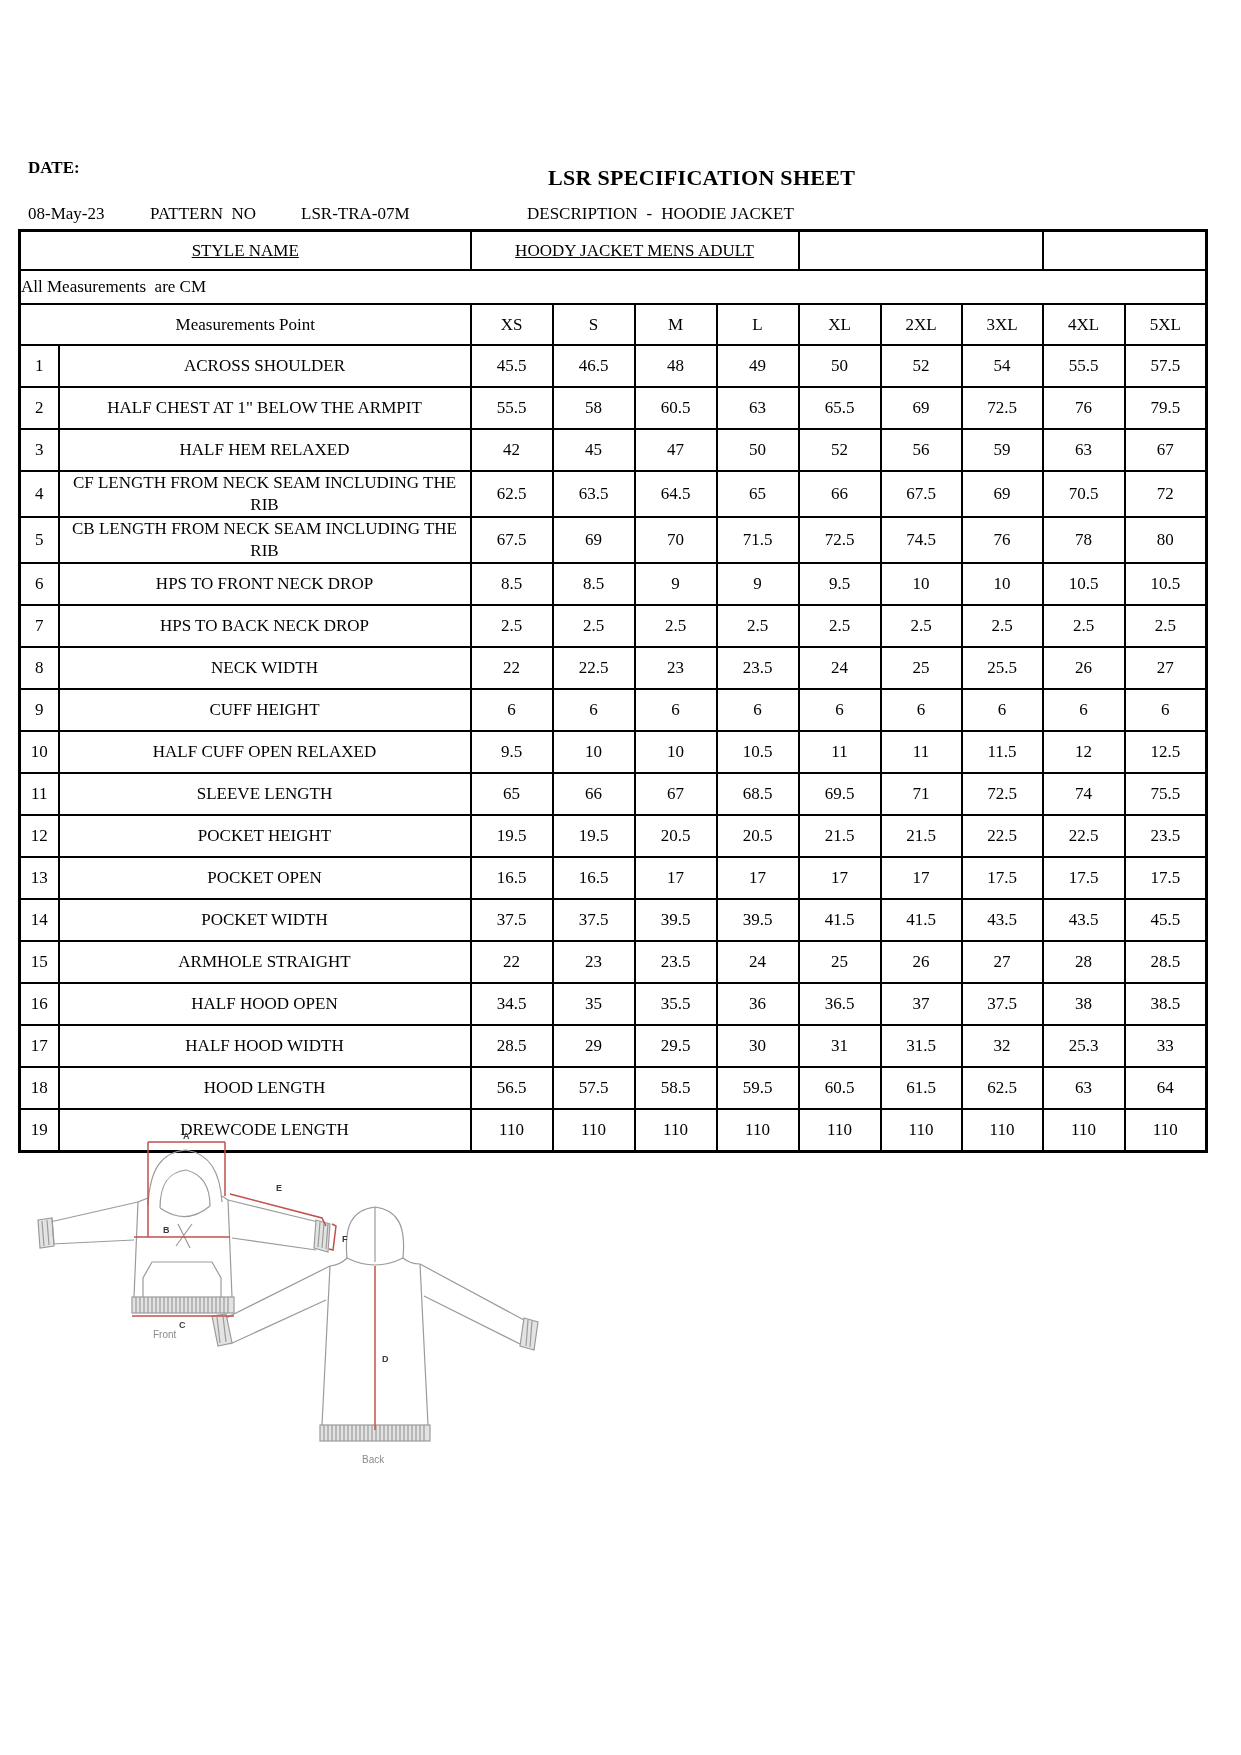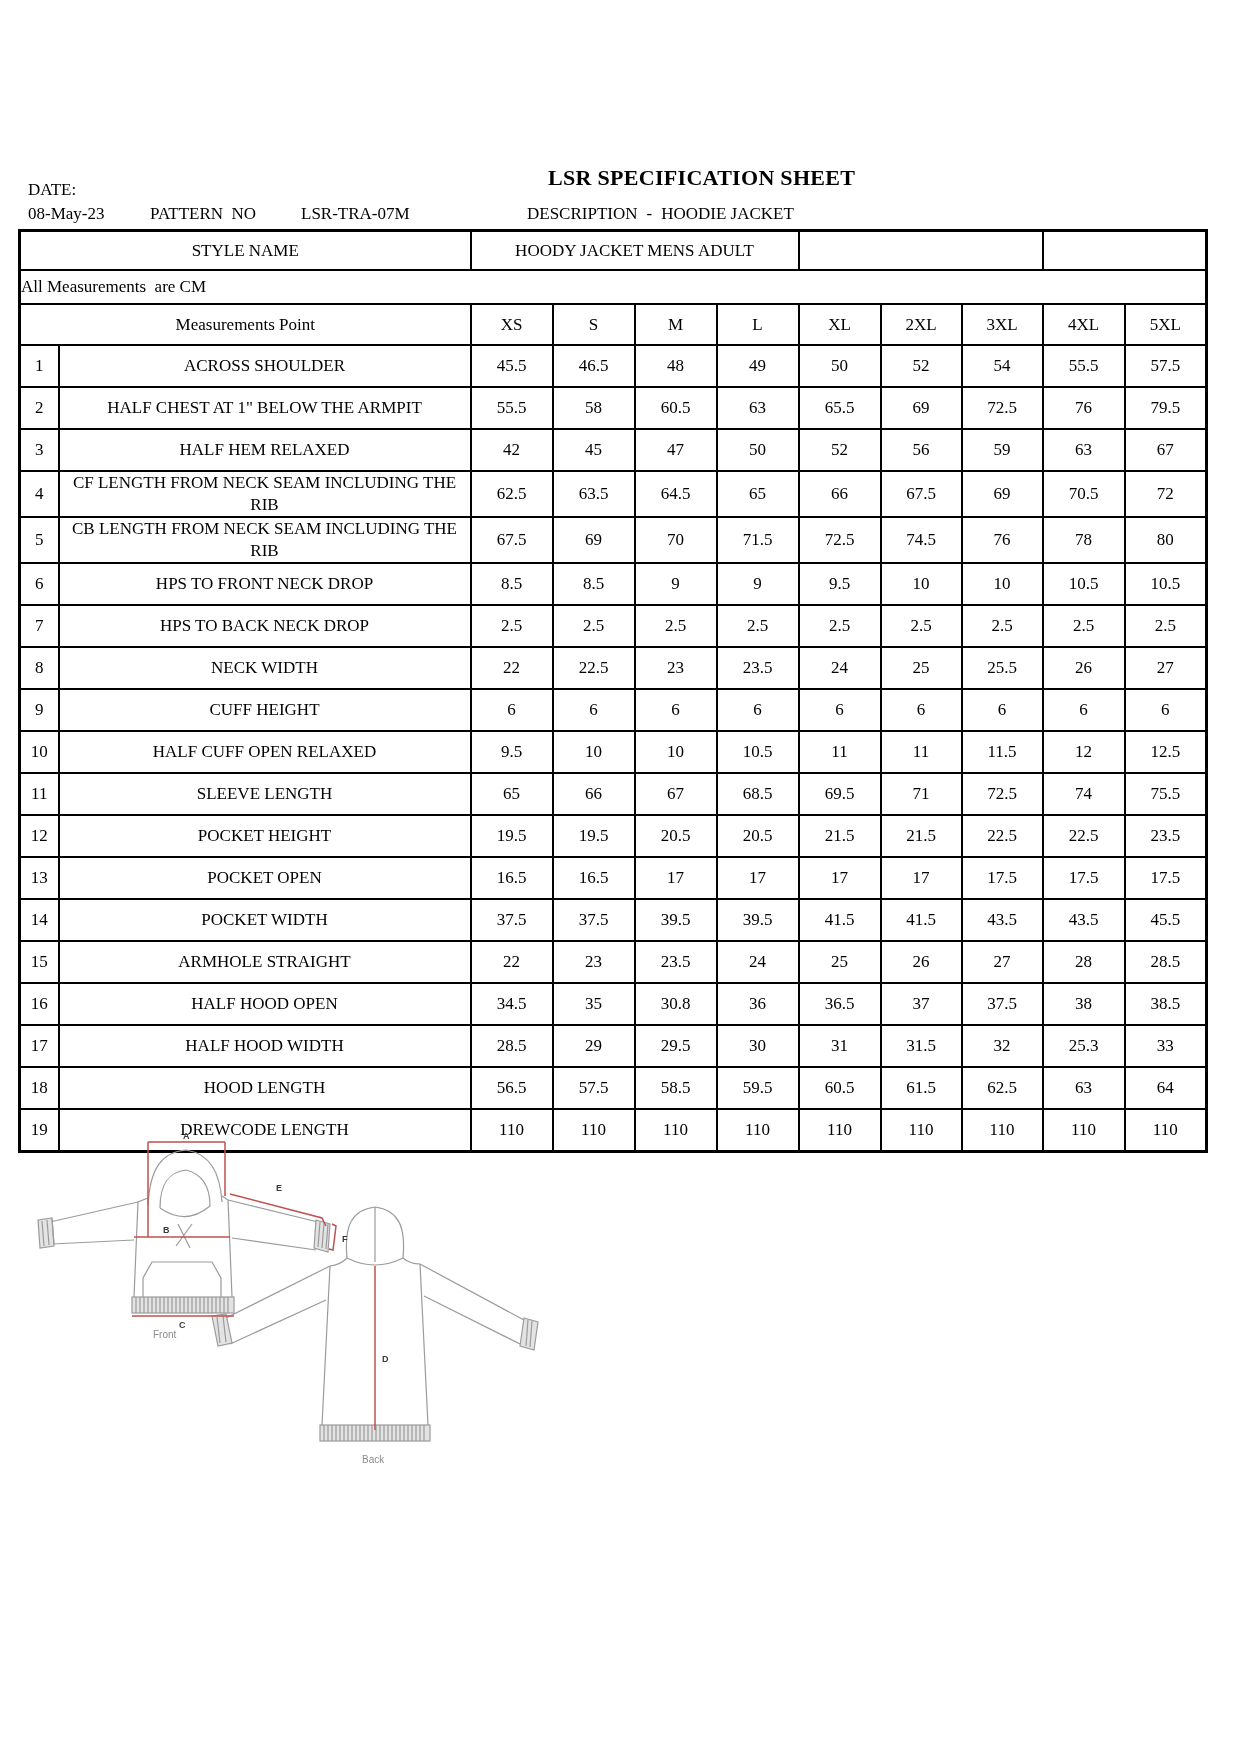--- a/index.html
+++ b/index.html
@@ -4,35 +4,35 @@
 <style>
   html,body { margin:0; padding:0; }
   body {
     width:1241px; height:1755px; background:#ffffff; position:relative;
     font-family:"Liberation Serif","DejaVu Serif",serif; color:#000;
     overflow:hidden;
   }
   .abs { position:absolute; white-space:pre; }
   .page-title { left:548px; top:150px; font-size:22px; letter-spacing:0.3px; }
   .hdr { font-size:17px; }
-  #date-label   { left:28px;  top:180px; }
+  #date-label   { left:28px;  top:158px;font-weight:bold; }
   #date-value   { left:28px;  top:204px; }
   #pattern-label{ left:150px; top:204px; }
   #pattern-value{ left:301px; top:204px; }
   #description  { left:527px; top:204px; }
   #description .sep { margin:0 9px; }
 
   table#spec-table {
     position:absolute; left:18px; top:229px; width:1187px;
     border-collapse:collapse; table-layout:fixed;
     font-size:17px;
   }
   #spec-table td { border:2px solid #000; padding:0; overflow:hidden; }
   #spec-table { border:3px solid #000; }
-  tr.style-row td { height:37px; text-align:center; border-top:3px solid #000; border-bottom:3px solid #000; }
+  tr.style-row td { height:37px; text-align:center; border-top:3px solid #000; border-bottom:3px solid #000;text-decoration:underline; }
   tr.units-row td { height:32px; text-align:left; padding-right:5px; border-bottom:3px solid #000; white-space:pre; }
   tr.head-row td  { height:39px; text-align:center; border-bottom:3px solid #000; }
   tr.data-row td  { height:40px; }
   td.num  { text-align:center; border-right-width:1px !important; }
   td.mname{ text-align:center; padding:2px 30px 2px 5px; line-height:1.3; vertical-align:middle; }
   td.val  { text-align:center; vertical-align:middle; }
 
   #diagram { position:absolute; left:0px; top:1130px; }
   .sketch-label { font-family:"Liberation Sans",sans-serif; font-size:9px; font-weight:bold; fill:#3a3a3a; }
   .sketch-caption { font-family:"Liberation Sans",sans-serif; font-size:10px; fill:#8a8a8a; }
@@ -276,21 +276,21 @@
         <td class="val">26</td>
         <td class="val">27</td>
         <td class="val">28</td>
         <td class="val">28.5</td>
       </tr>
       <tr class="data-row">
         <td class="num">16</td>
         <td class="mname">HALF HOOD OPEN</td>
         <td class="val">34.5</td>
         <td class="val">35</td>
-        <td class="val">30.8</td>
+        <td class="val">35.5</td>
         <td class="val">36</td>
         <td class="val">36.5</td>
         <td class="val">37</td>
         <td class="val">37.5</td>
         <td class="val">38</td>
         <td class="val">38.5</td>
       </tr>
       <tr class="data-row">
         <td class="num">17</td>
         <td class="mname">HALF HOOD WIDTH</td>

